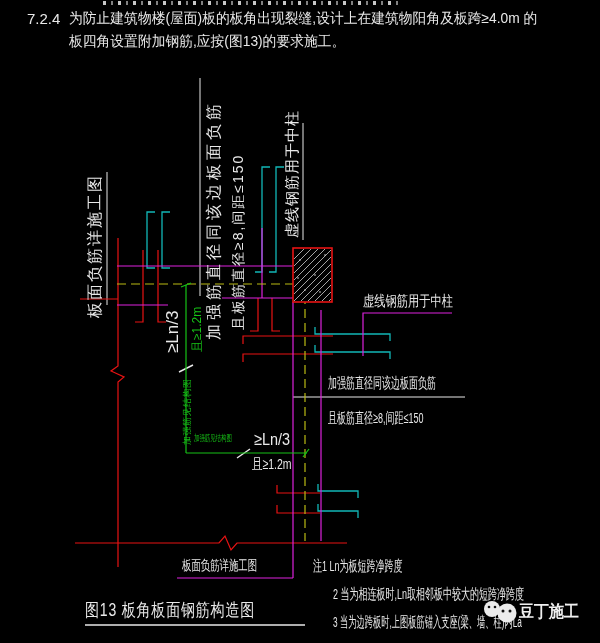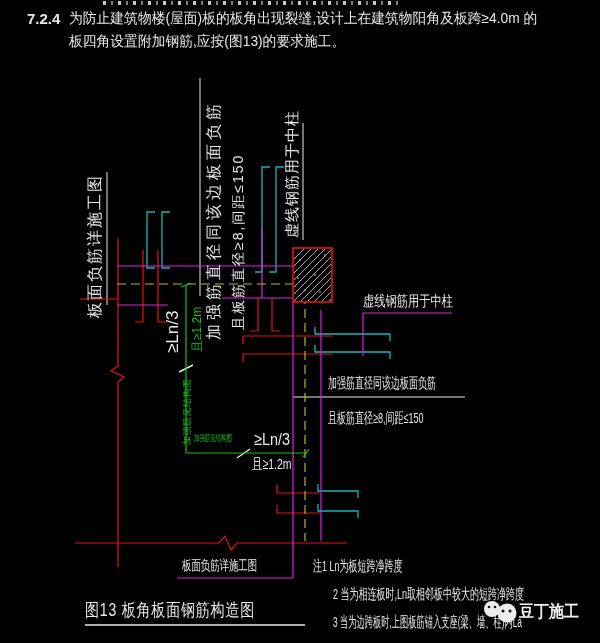--- a/index.html
+++ b/index.html
@@ -33,21 +33,21 @@
     position:absolute; left:41px; top:9px;
     font-size:17px; font-weight:bold; color:#f0f0f0;
     transform:scaleX(.88); transform-origin:0 0; white-space:nowrap; line-height:1;
   }
 </style>
 </head>
 <body>
 
 <div class="clip-frag"></div>
 
-<div class="lbl txt-layer-item" style="left:27px; top:11px; font-size:15px;font-weight:bold;">7.2.4</div>
+<div class="lbl txt-layer-item" style="left:27px; top:11px; font-size:15px;">7.2.4</div>
 <div class="lbl txt-layer-item" style="left:69px; top:11px; font-size:14.5px; transform:scaleX(.95);">为防止建筑物楼(屋面)板的板角出现裂缝,设计上在建筑物阳角及板跨≥4.0m 的</div>
 <div class="lbl txt-layer-item" style="left:69px; top:34px; font-size:14.5px; transform:scaleX(.95);">板四角设置附加钢筋,应按(图13)的要求施工。</div>
 
 <svg class="svg-layer" width="600" height="643" viewBox="0 0 600 643">
   <defs>
     <clipPath id="colclip">
         <rect x="294" y="249" width="37" height="52"></rect>
       </clipPath>
   </defs>
 

